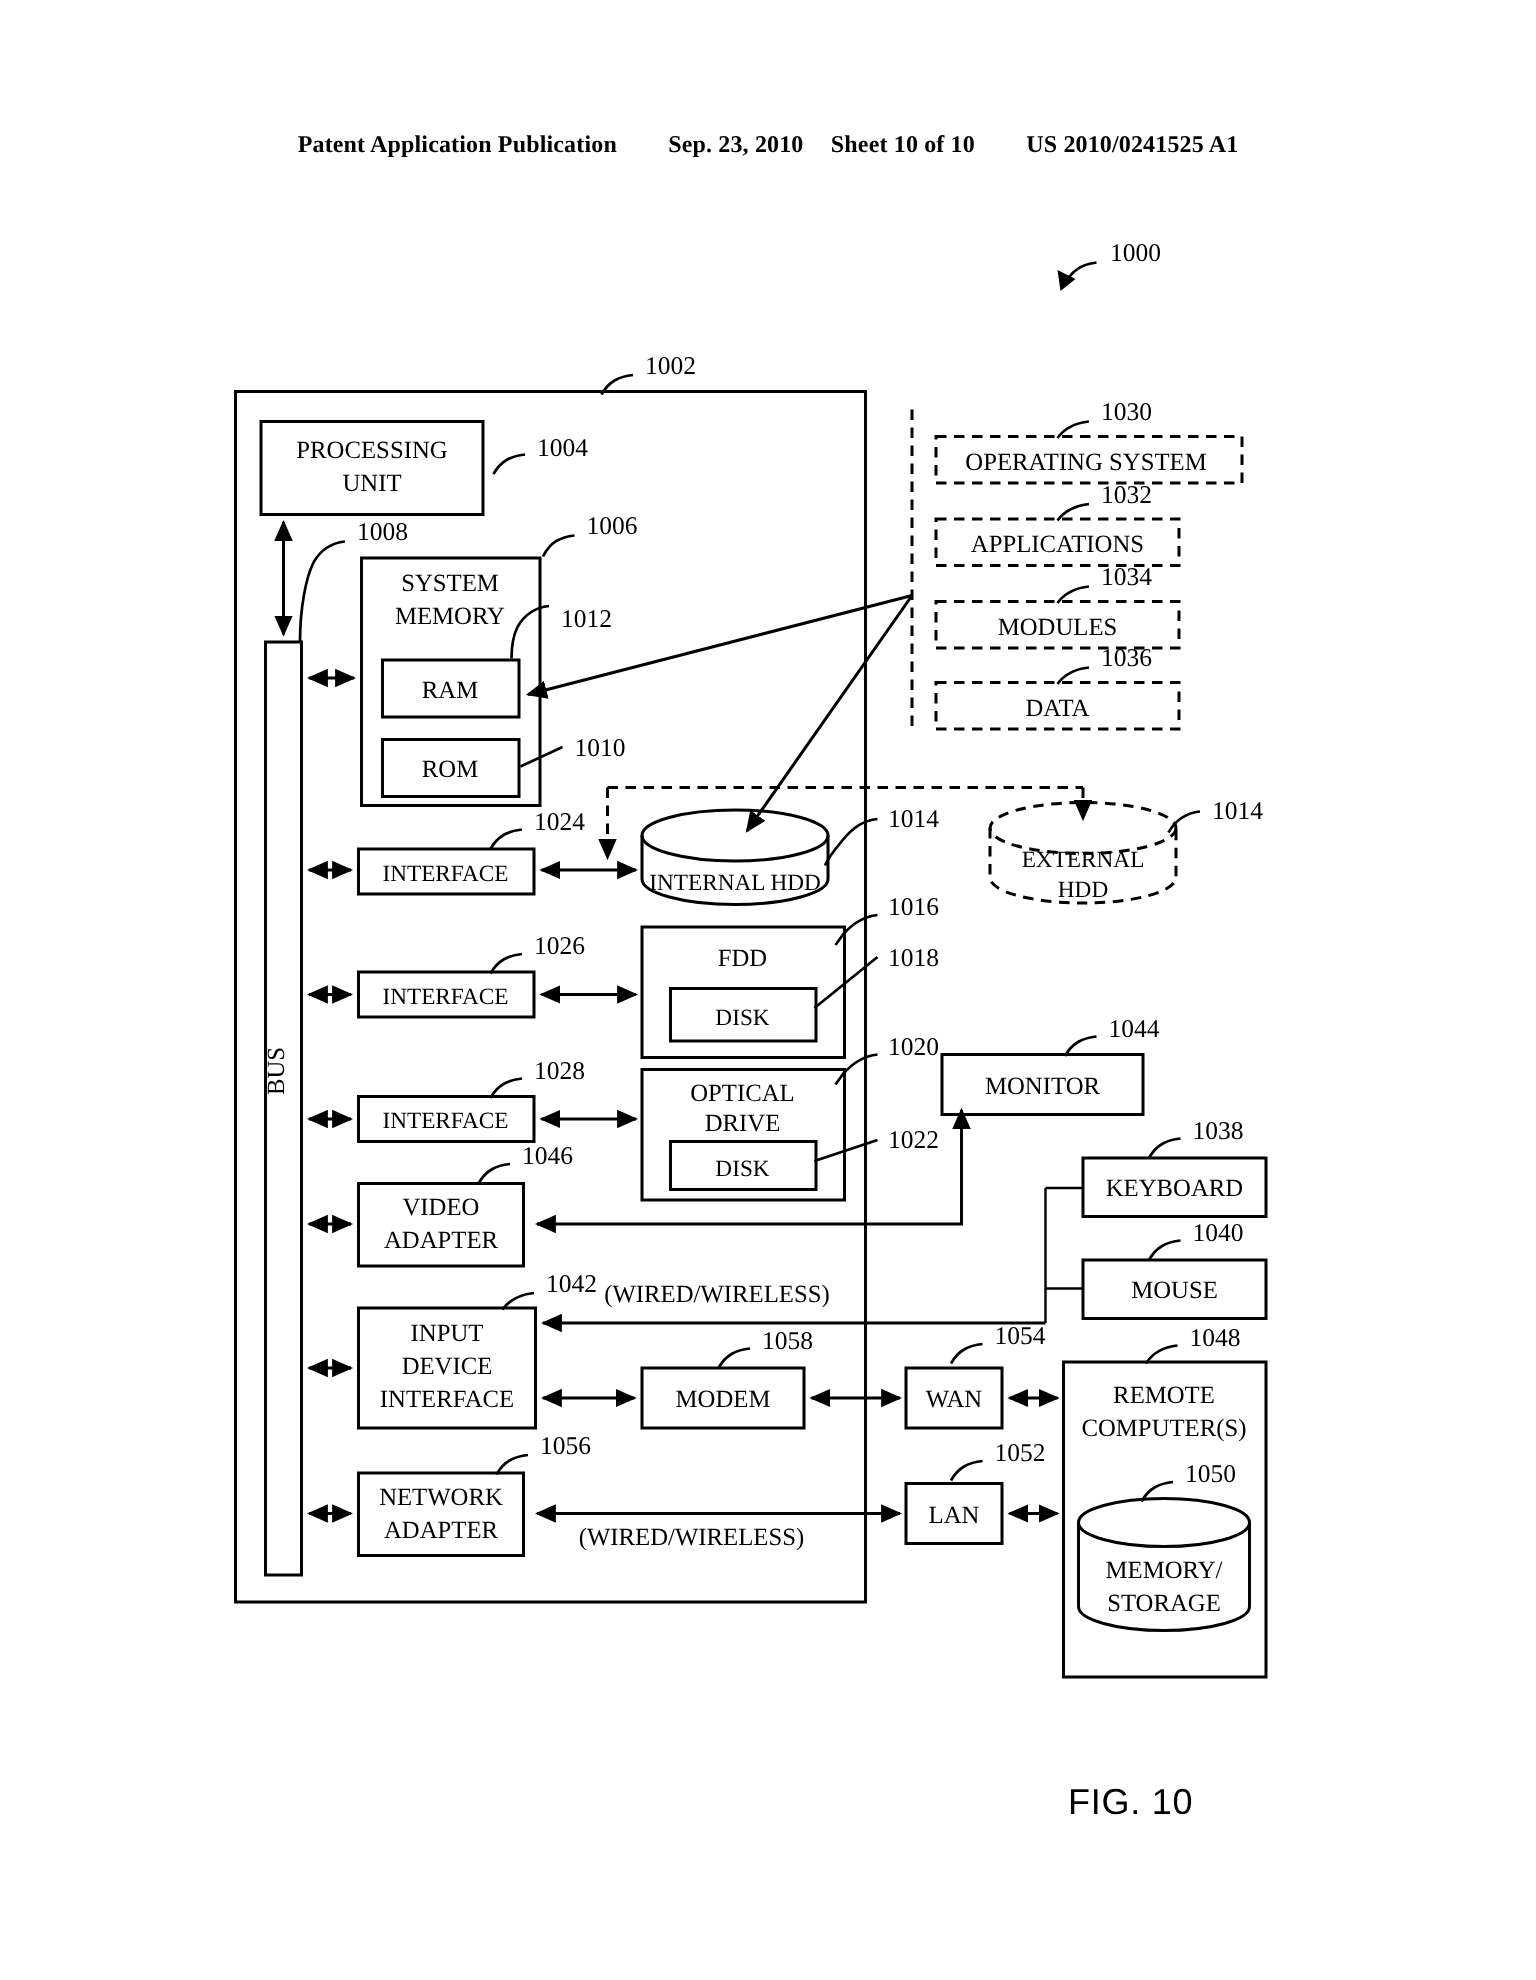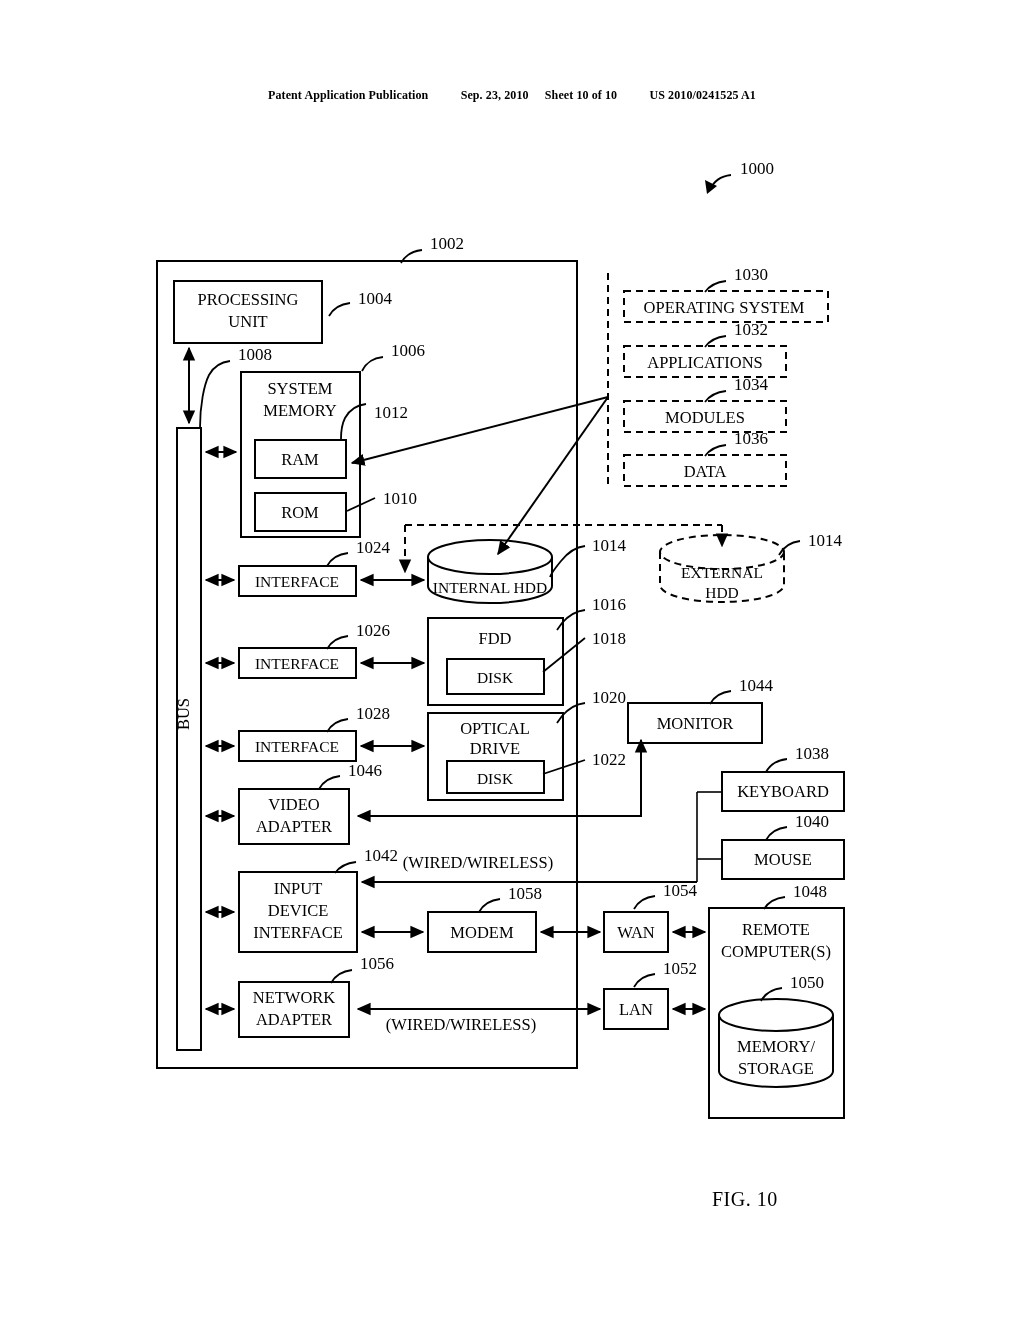--- a/index.html
+++ b/index.html
@@ -18,37 +18,37 @@
 
   
   .pub-header {
     position: absolute;
     top: 88px;
     left: 0;
     width: 1024px;
     text-align: center;
     font-family: "Liberation Serif", "DejaVu Serif", serif;
     font-weight: bold;
-    font-size: 12px;
+    font-size: 16px;
     letter-spacing: 0.1px;
     white-space: nowrap;
   }
   .pub-header span { display: inline-block; }
   .hdr-gap-a { width: 26px; }
   .hdr-gap-b { width: 10px; }
   .hdr-gap-c { width: 26px; }
 
   
   .fig-caption {
     position: absolute;
     left: 712px;
     top: 1188px;
-    font-size: 20px;
+    font-size: 24px;
     letter-spacing: 0.5px;
-    font-family: Liberation Serif, serif;
+    font-family: Liberation Sans, sans-serif;
   }
 
   
   #diagram {
     position: absolute;
     left: 0;
     top: 0;
     width: 1024px;
     height: 1320px;
   }

